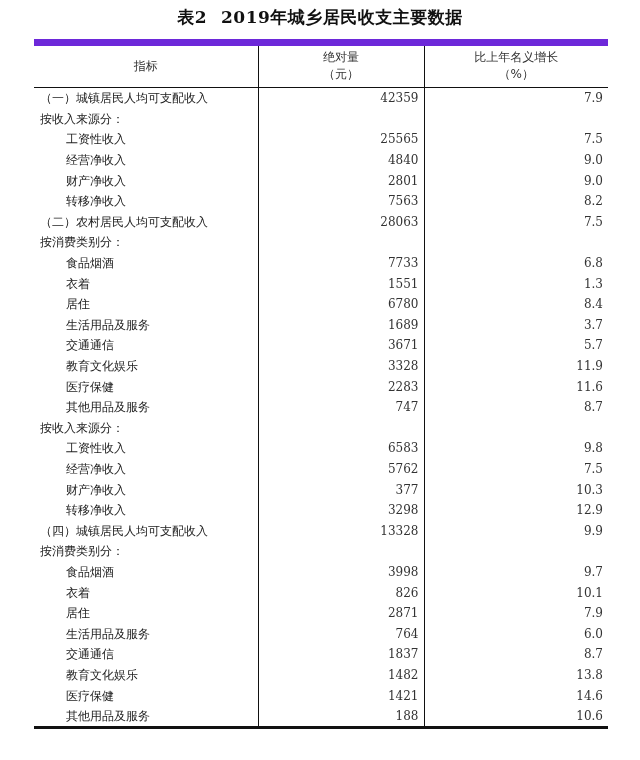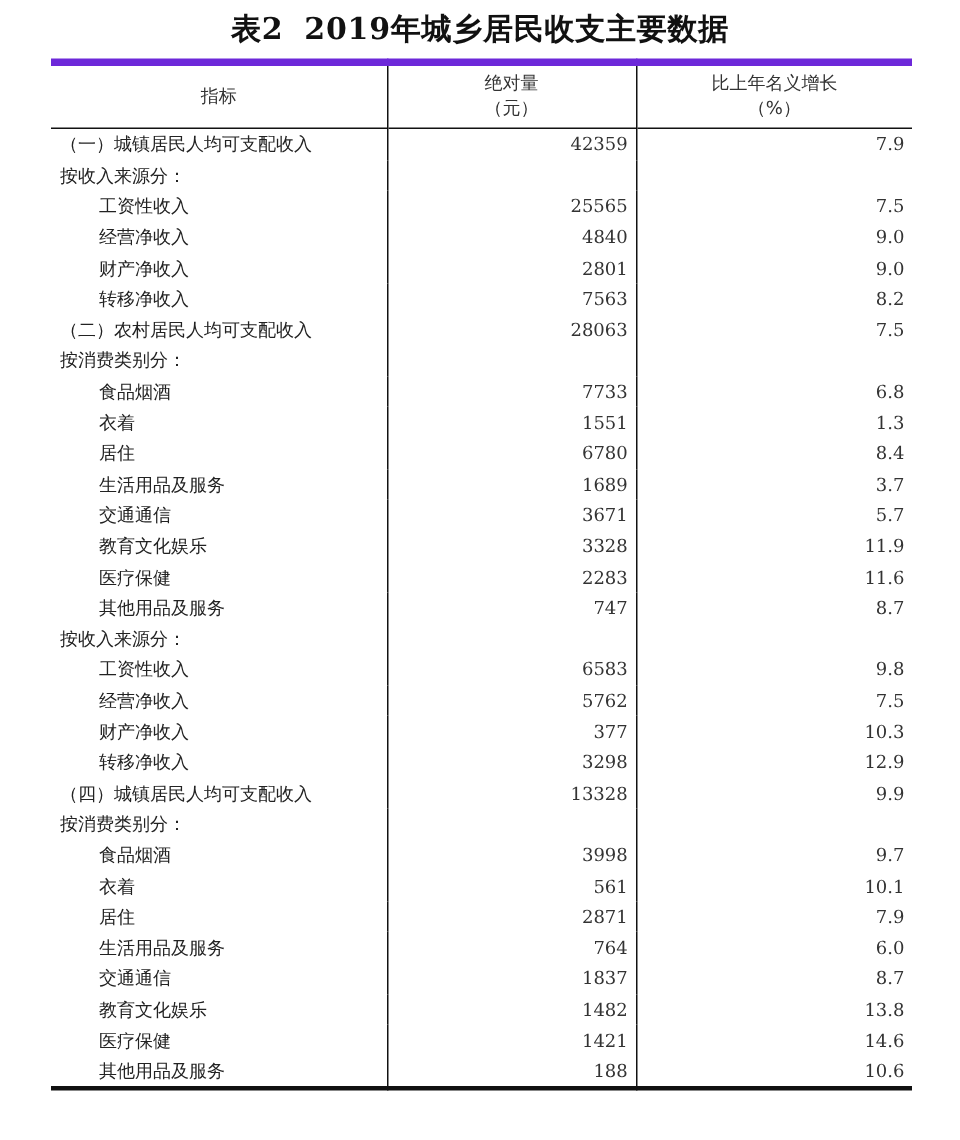--- a/index.html
+++ b/index.html
@@ -1,27 +1,27 @@
 <!DOCTYPE html>
 <html><head>
 <meta charset="utf-8">
 <style>
   html, body { margin: 0; padding: 0; background: #ffffff; }
   body { width: 640px; height: 760px; position: relative; overflow: hidden;
          font-family: "DejaVu Sans", "Liberation Sans", sans-serif; color: #222; }
   .title { position: absolute; top: 6px; left: 0; width: 640px; text-align: center;
            font-family: "DejaVu Serif", "Liberation Serif", serif; font-weight: bold;
-           font-size: 20px; color: #111; letter-spacing: 0.5px; }
+           font-size: 17px; color: #111; letter-spacing: 0.5px; }
   .title .num { margin-right: 14px; }
   table.data { position: absolute; top: 39px; left: 34px; width: 574px;
                border-collapse: collapse; table-layout: fixed; }
   table.data col.c1 { width: 224px; }
   table.data col.c2 { width: 166px; }
   table.data col.c3 { width: 184px; }
-  thead tr { border-top: 5px solid #6d28d9; border-bottom: 1.5px solid #111; }
+  thead tr { border-top: 7px solid #6d28d9; border-bottom: 1.5px solid #111; }
   thead th { height: 41px; font-weight: normal; font-size: 12px; color: #333;
              text-align: center; vertical-align: middle; padding: 0; line-height: 17px; }
   thead th.c2, thead th.c3 { vertical-align: top; padding-top: 3px; height: 38px; }
   th.c1, td.c1 { border-right: 1.5px solid #111; }
   th.c2, td.c2 { border-right: 1.5px solid #111; }
   tbody tr:last-child { border-bottom: 3px solid #111; }
   tbody td { height: 20.6px; padding: 0; font-size: 12px; line-height: 20px; white-space: nowrap; }
   td.c1 { padding-left: 6px; }
   td.c1.indent { padding-left: 32px; }
   td.num { text-align: right; font-family: "DejaVu Serif", "Liberation Serif", serif;
@@ -169,21 +169,21 @@
         <td class="c2 num"></td>
         <td class="c3 num"></td>
       </tr>
       <tr>
         <td class="c1 indent">食品烟酒</td>
         <td class="c2 num">3998</td>
         <td class="c3 num">9.7</td>
       </tr>
       <tr>
         <td class="c1 indent">衣着</td>
-        <td class="c2 num">561</td>
+        <td class="c2 num">826</td>
         <td class="c3 num">10.1</td>
       </tr>
       <tr>
         <td class="c1 indent">居住</td>
         <td class="c2 num">2871</td>
         <td class="c3 num">7.9</td>
       </tr>
       <tr>
         <td class="c1 indent">生活用品及服务</td>
         <td class="c2 num">764</td>

